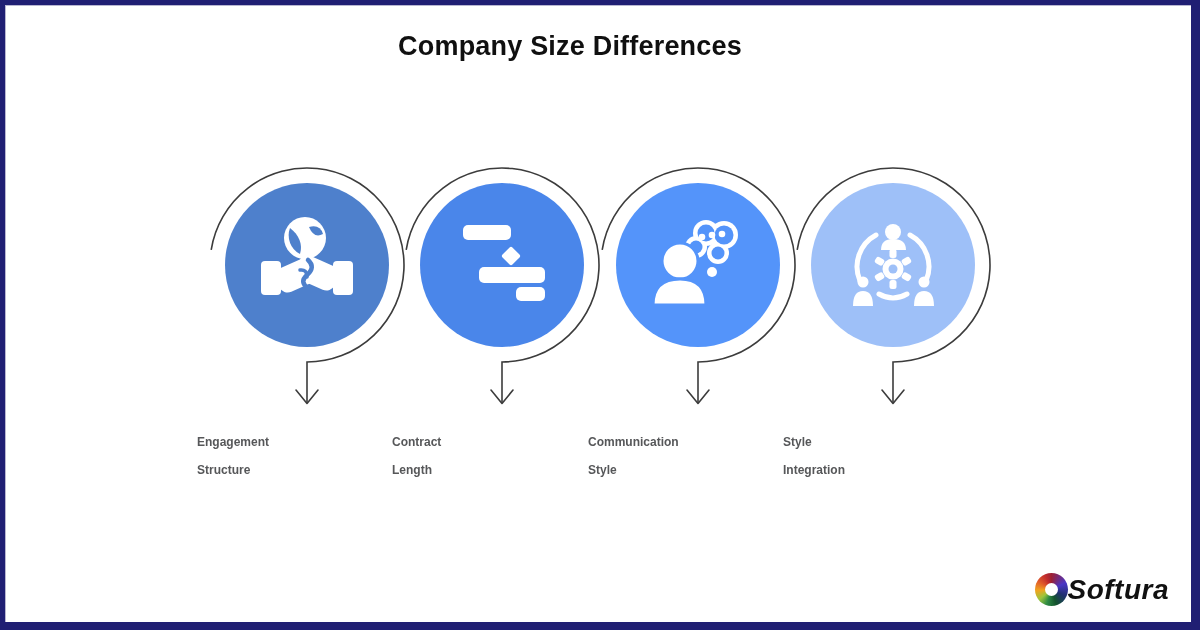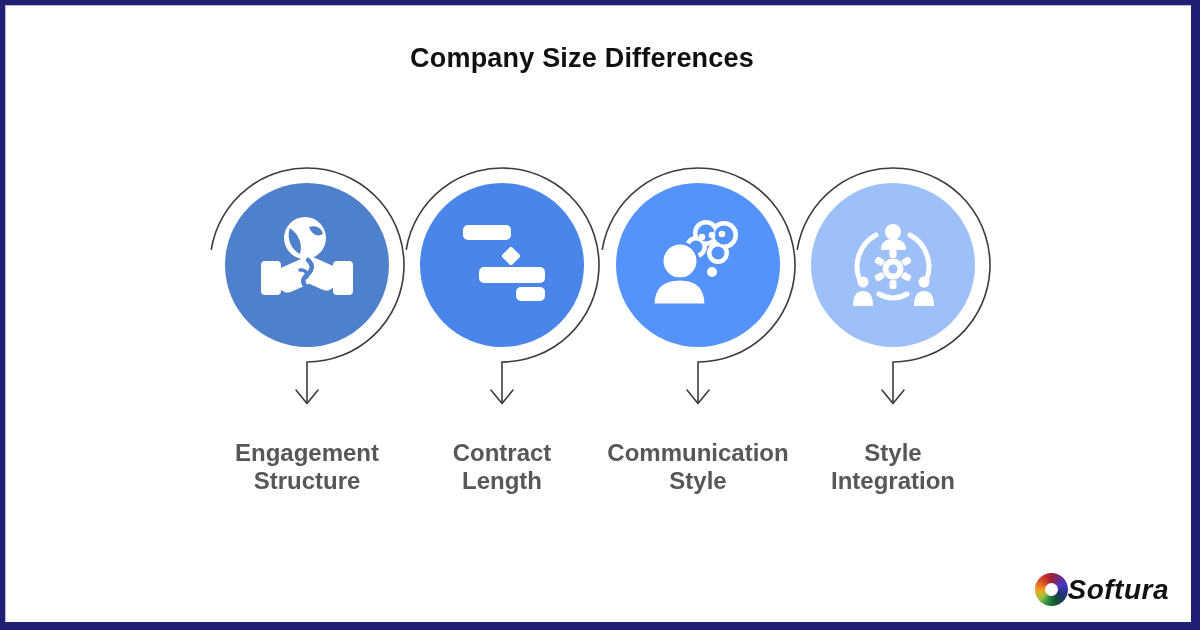--- a/index.html
+++ b/index.html
@@ -9,28 +9,28 @@
     background:#ffffff; overflow:hidden;
   }
   .frame {
     position:absolute; inset:0; background:#ffffff;
     border:solid #201f73; border-width:5px 9px 8px 5px;
     box-shadow: inset 1px 1px 0 #b9b7d1;
   }
   .page-title {
     position:absolute; top:26px; left:0; width:1130px;
     text-align:center; font-size:27px; font-weight:bold;
-    color:#101010; letter-spacing:0.2px; margin:12px;
+    color:#101010; letter-spacing:0.2px; margin:0;
   }
   .unit { position:absolute; top:157px; width:220px; }
   .unit-1 { left:192px; } .unit-2 { left:387px; }
   .unit-3 { left:583px; } .unit-4 { left:778px; }
   .unit svg { display:block; }
   .unit-label {
-    margin-top:27px; text-align:center; font-size:24px; line-height:28px;
+    margin-top:16px; text-align:left; font-size:12px; line-height:28px;
     font-weight:bold; color:#565759; white-space:pre-line;
   }
   .logo {
     position:absolute; right:22px; bottom:16px;
     display:flex; align-items:center; 
   }
   .swirl {
     width:33px; height:33px; border-radius:50%; position:relative; display:block;
     background:conic-gradient(from 0deg,
       #9c2135, #4936c6 18%, #203070 32%, #14532d 45%, #2e8b44 55%,

